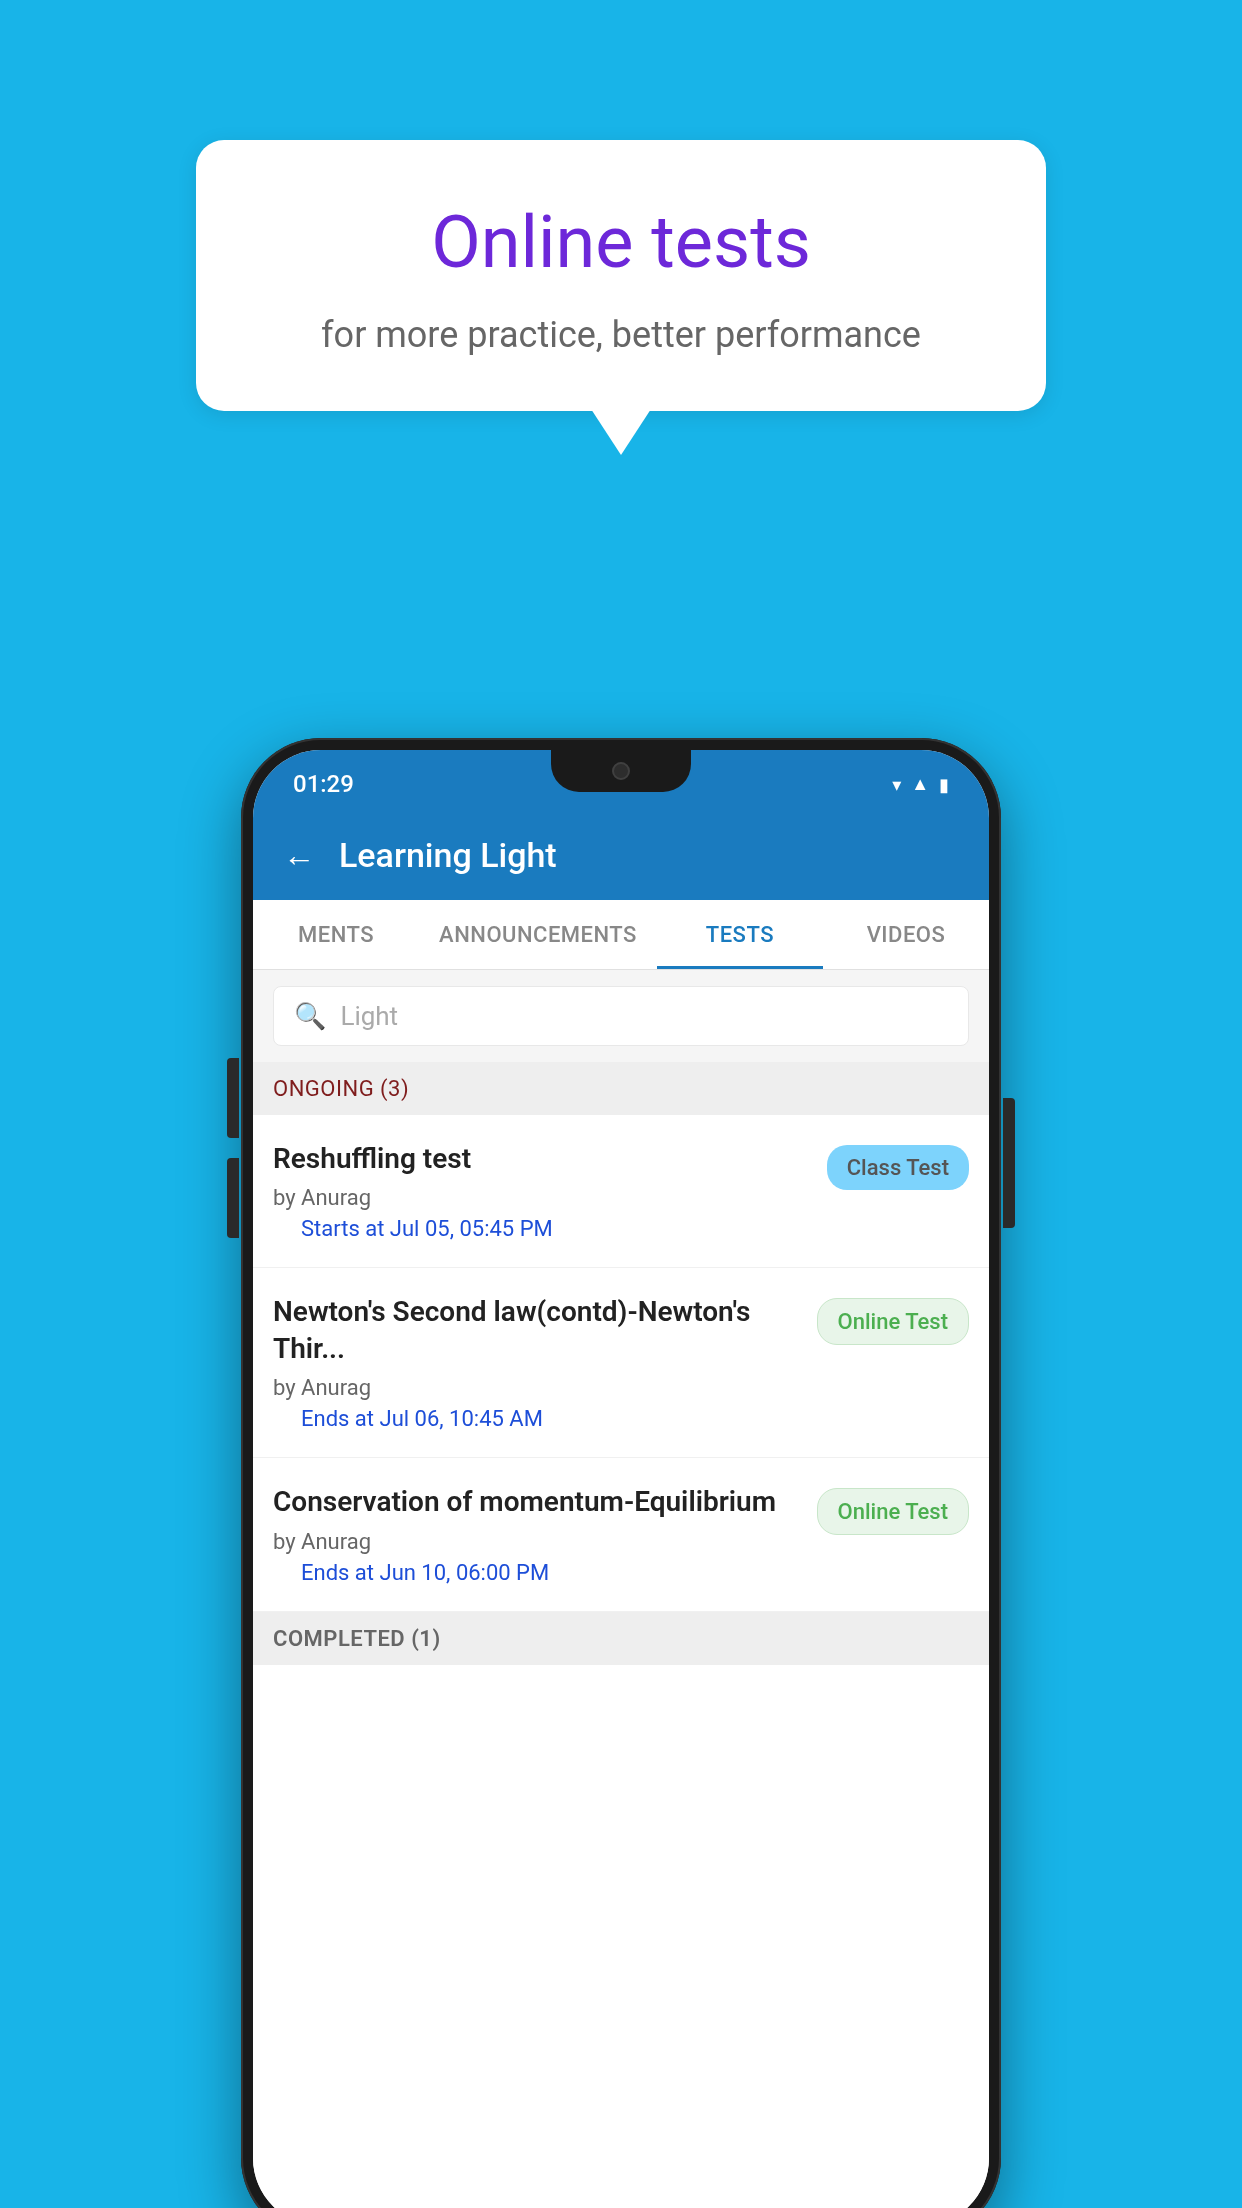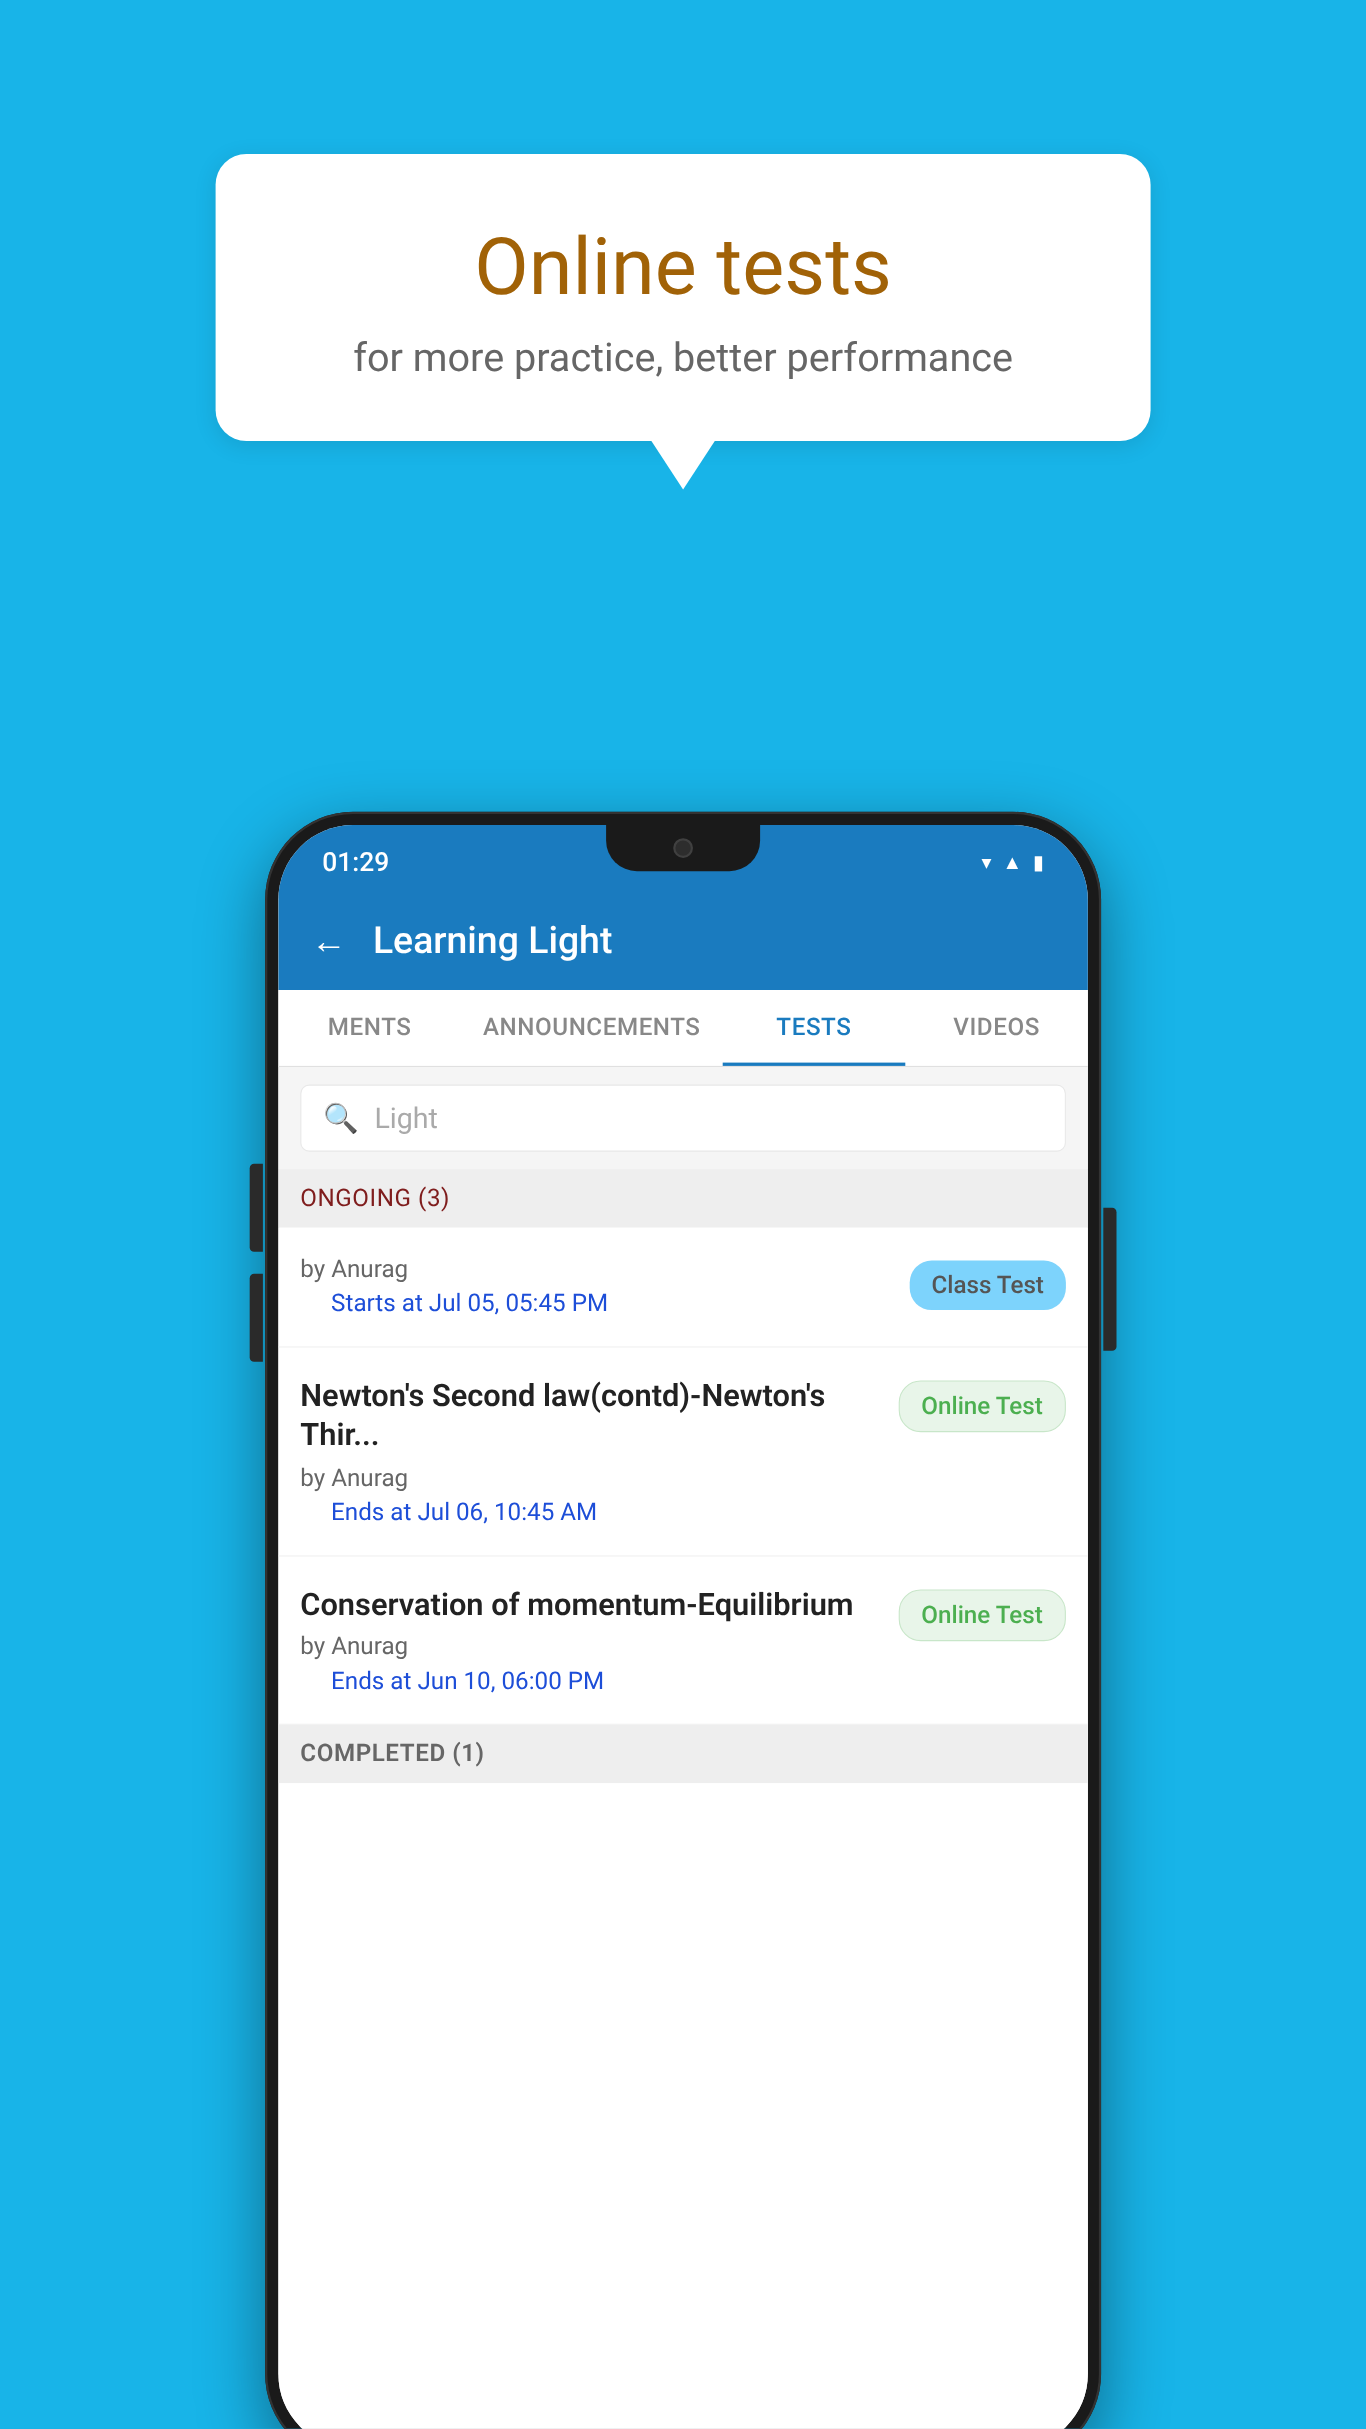--- a/index.html
+++ b/index.html
@@ -41,23 +41,23 @@
       transform: translateX(-50%);
       width: 0;
       height: 0;
       border-left: 30px solid transparent;
       border-right: 30px solid transparent;
       border-top: 46px solid #ffffff;
     }
 
     .bubble-title {
       font-size: 72px;
-      color: #a16207;
+      color: #6d28d9;
       font-weight: 400;
-      margin-bottom: 18px;
+      margin-bottom: 28px;
       line-height: 1.2;
     }
 
     .bubble-subtitle {
       font-size: 36px;
       color: #666666;
       font-weight: 400;
       margin-top: 16px;
     }
 
@@ -377,20 +377,21 @@
           <span class="search-text">Light</span>
         </div>
       </div>
 
       <div class="section-header">ONGOING (3)</div>
 
       <div class="test-list">
 
         <div class="test-item">
           <div class="test-info">
+            <div class="test-name">Reshuffling test</div>
             <div class="test-by">by Anurag</div>
             <div class="test-time">Starts at  Jul 05, 05:45 PM</div>
           </div>
           <div class="test-badge badge-class">Class Test</div>
         </div>
 
         <div class="test-item">
           <div class="test-info">
             <div class="test-name">Newton's Second law(contd)-Newton's Thir...</div>
             <div class="test-by">by Anurag</div>

